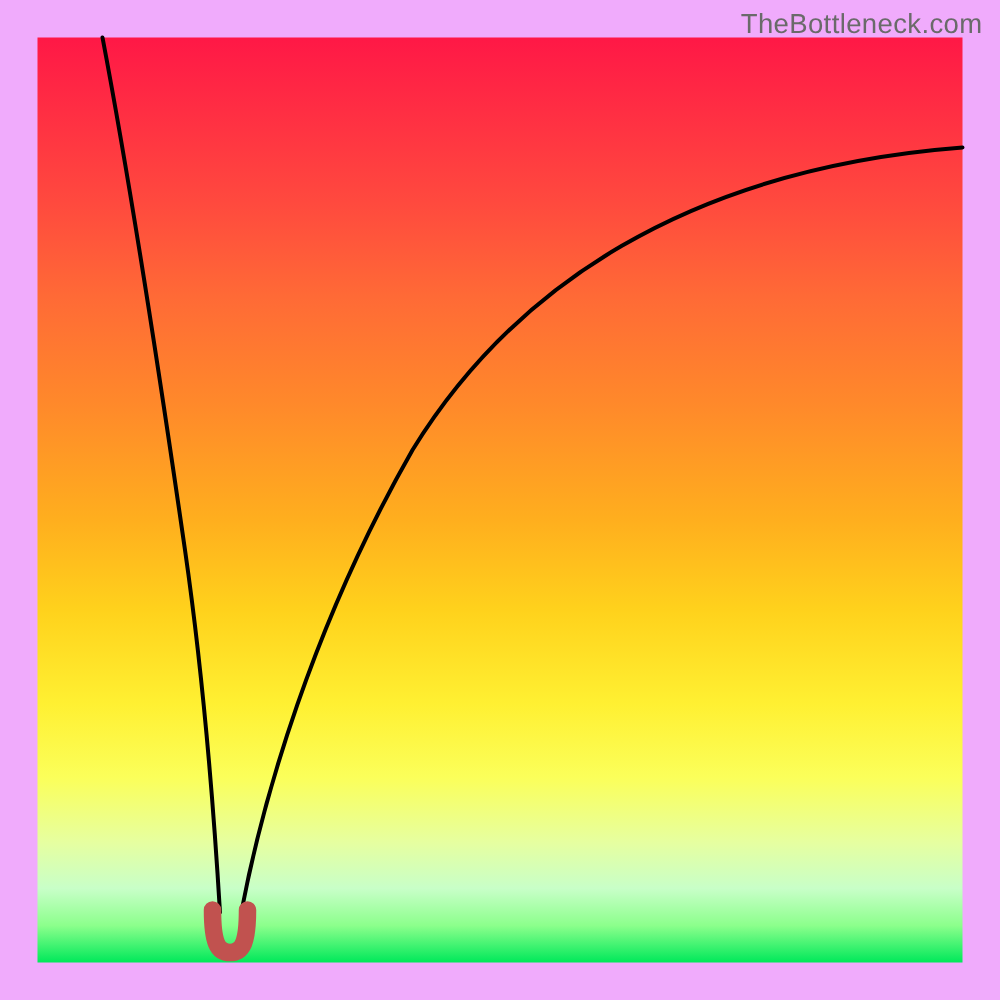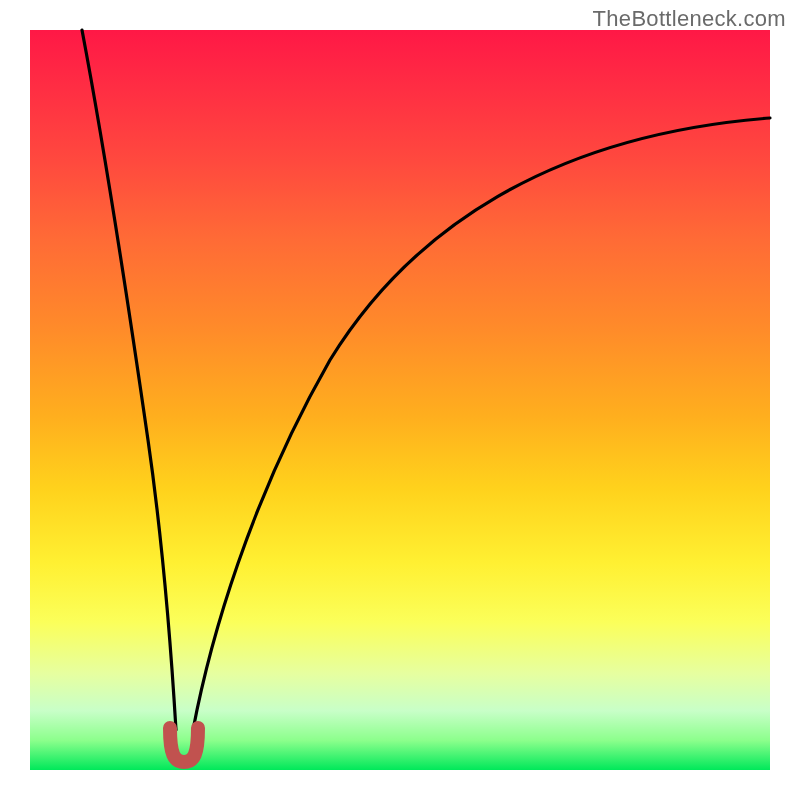--- a/index.html
+++ b/index.html
@@ -9,21 +9,21 @@
     height: 800px;
     overflow: hidden;
     background: #000;
   }
   .frame {
     position: absolute;
     left: 0;
     top: 0;
     width: 800px;
     height: 800px;
-    background: #ffffff;
+    background: #f0abfc;
   }
   .plot-area {
     position: absolute;
     left: 30px;
     top: 30px;
     width: 740px;
     height: 740px;
     background: linear-gradient(to bottom,
       #ff1846 0%,
       #ff2e43 8%,

